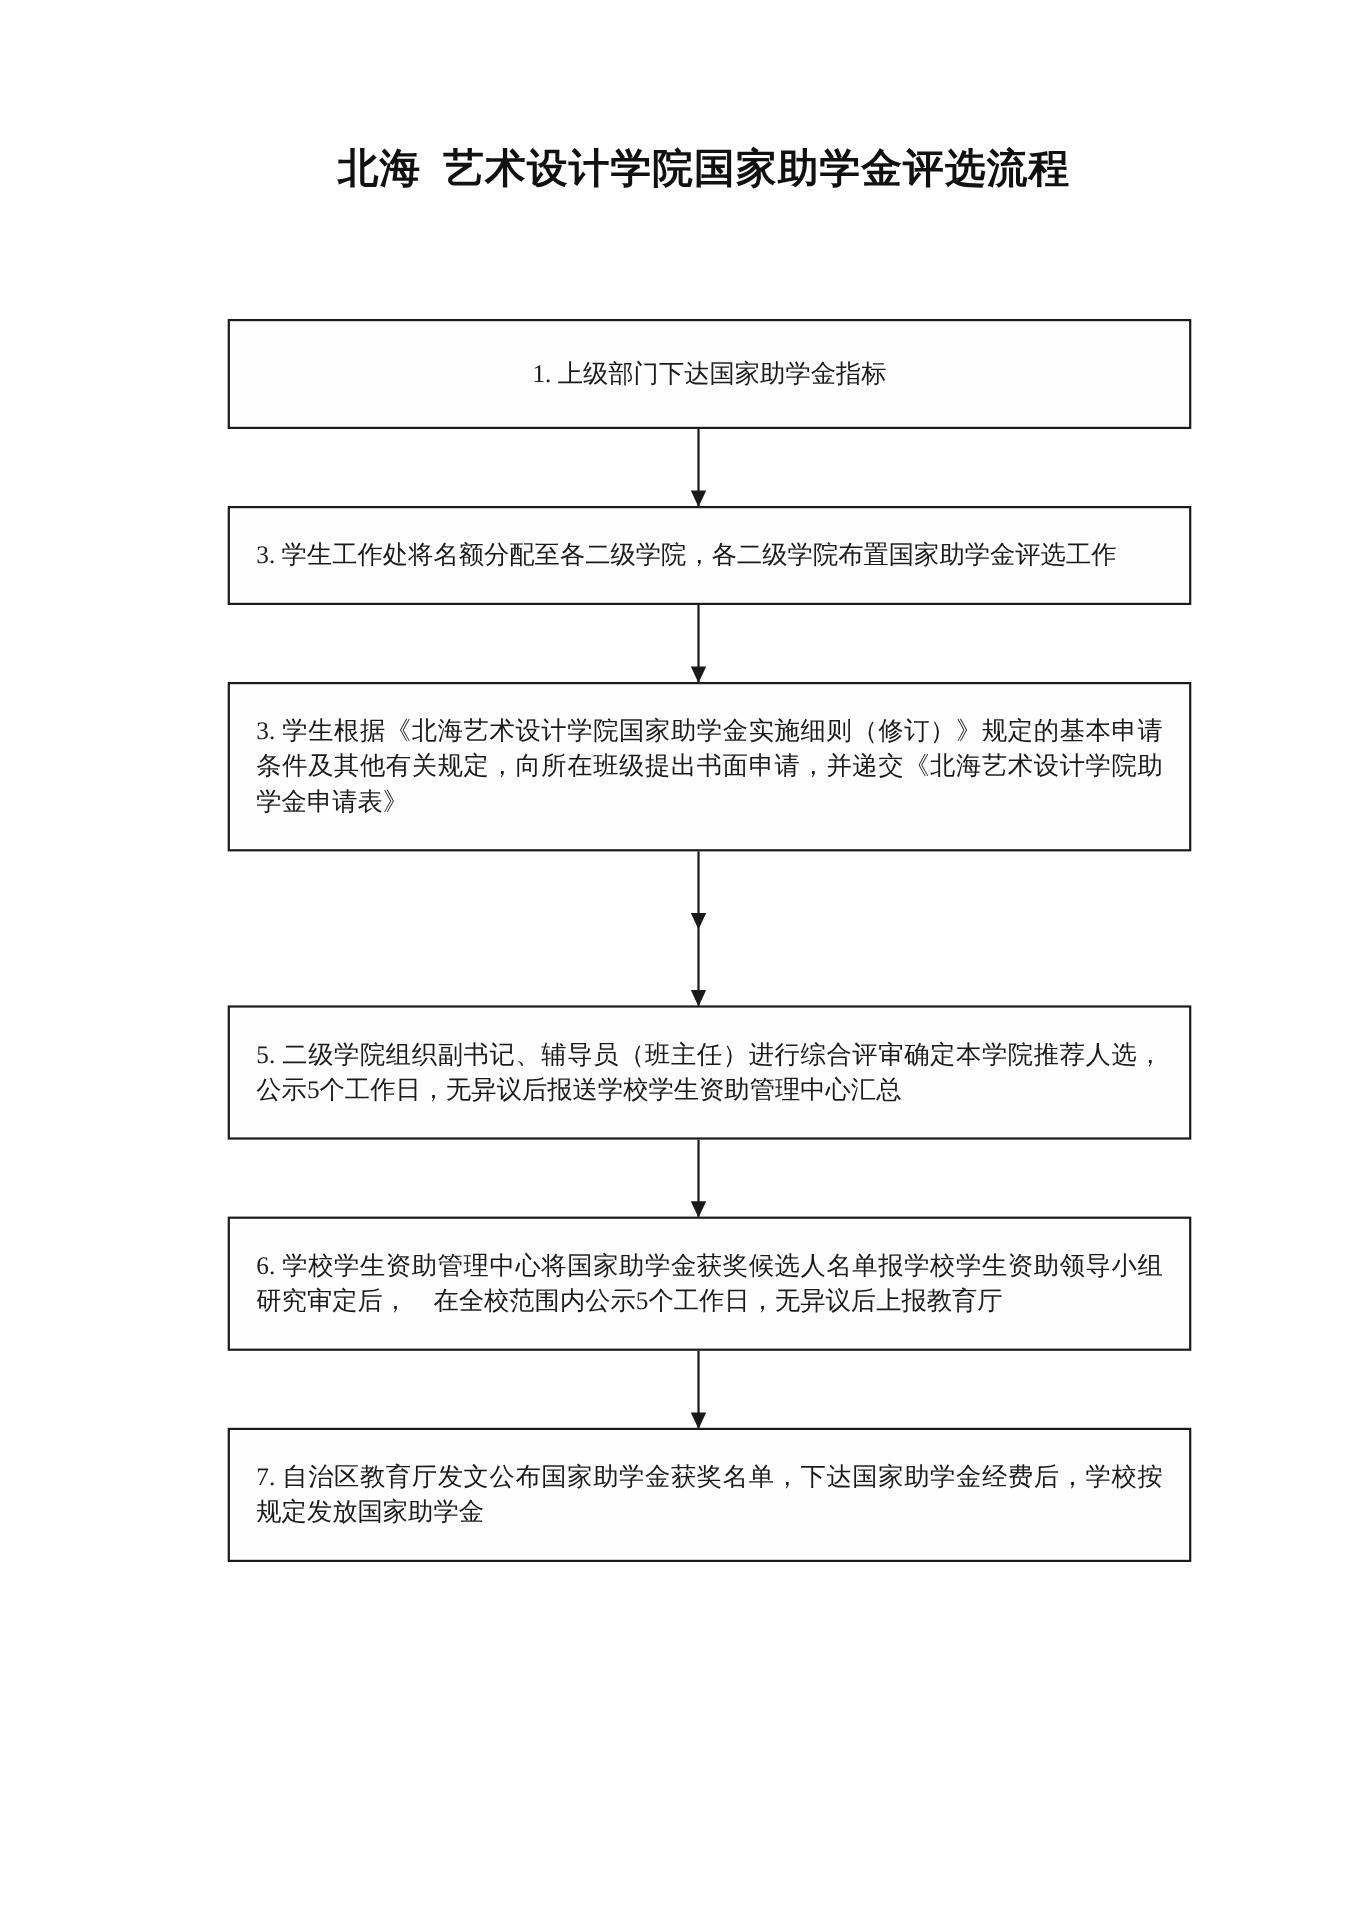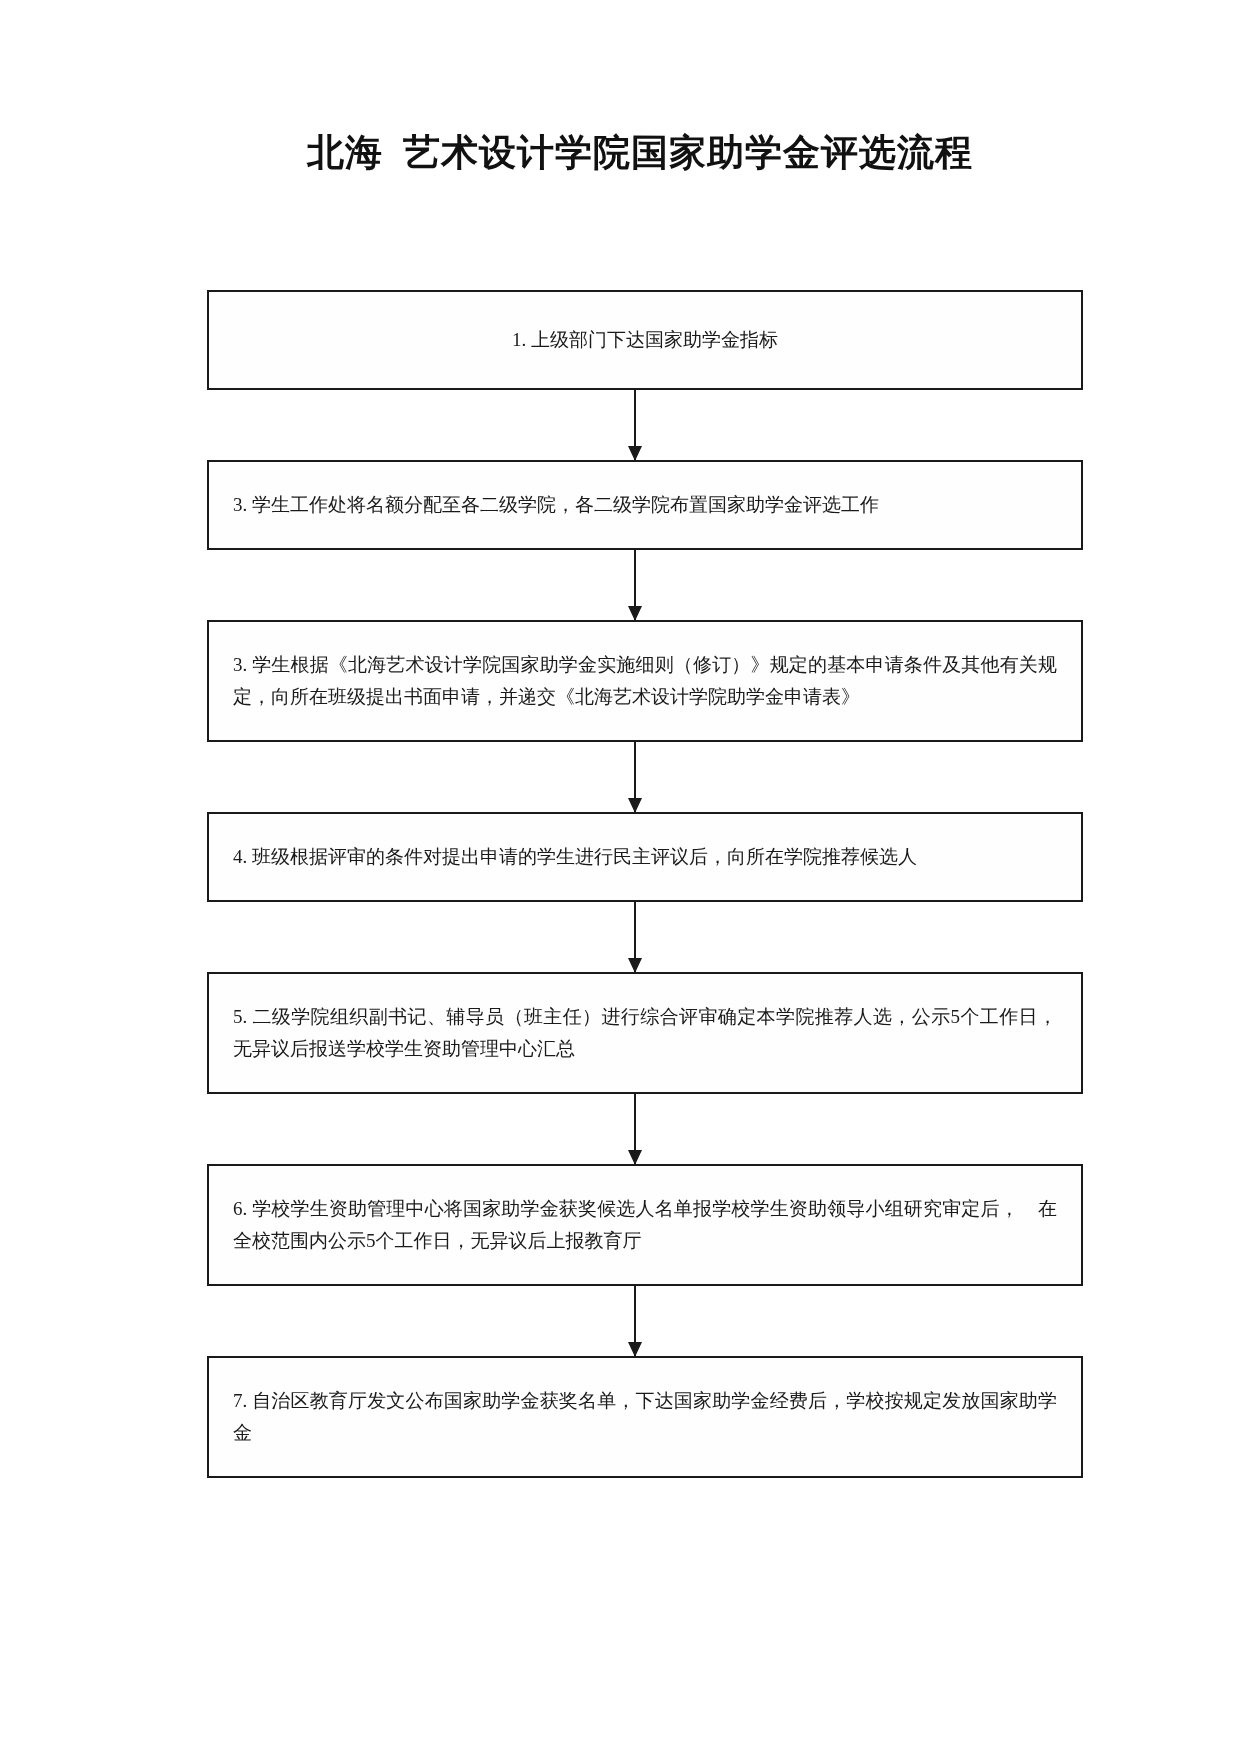--- a/index.html
+++ b/index.html
@@ -41,21 +41,21 @@
   }
   .flowchart {
     margin-top: 92px;
     margin-left: 167px;
     width: 896px;
   }
   .flow-box {
     border: 2px solid #1a1a1a;
     background: #fefefe;
     padding: 17px 14px;
-    font-size: 19px;
+    font-size: 23px;
     line-height: 32px;
     color: #1a1a1a;
     text-align: justify;
   }
   .flow-box.center {
     text-align: center;
     padding: 22px 14px;
   }
   .flow-box p { margin: 0; }
   .flow-arrow {
@@ -91,23 +91,20 @@
       </div>
       <div class="flow-arrow"></div>
       <div class="flow-box">
         <p>3. 学生工作处将名额分配至各二级学院，各二级学院布置国家助学金评选工作</p>
       </div>
       <div class="flow-arrow"></div>
       <div class="flow-box">
         <p>3. 学生根据《北海艺术设计学院国家助学金实施细则（修订）》规定的基本申请条件及其他有关规定，向所在班级提出书面申请，并递交《北海艺术设计学院助学金申请表》</p>
       </div>
       <div class="flow-arrow"></div>
-      <div class="flow-box">
-        <p>4. 班级根据评审的条件对提出申请的学生进行民主评议后，向所在学院推荐候选人</p>
-      </div>
       <div class="flow-arrow"></div>
       <div class="flow-box">
         <p>5. 二级学院组织副书记、辅导员（班主任）进行综合评审确定本学院推荐人选，公示5个工作日，无异议后报送学校学生资助管理中心汇总</p>
       </div>
       <div class="flow-arrow"></div>
       <div class="flow-box">
         <p>6. 学校学生资助管理中心将国家助学金获奖候选人名单报学校学生资助领导小组研究审定后，　在全校范围内公示5个工作日，无异议后上报教育厅</p>
       </div>
       <div class="flow-arrow"></div>
       <div class="flow-box">

